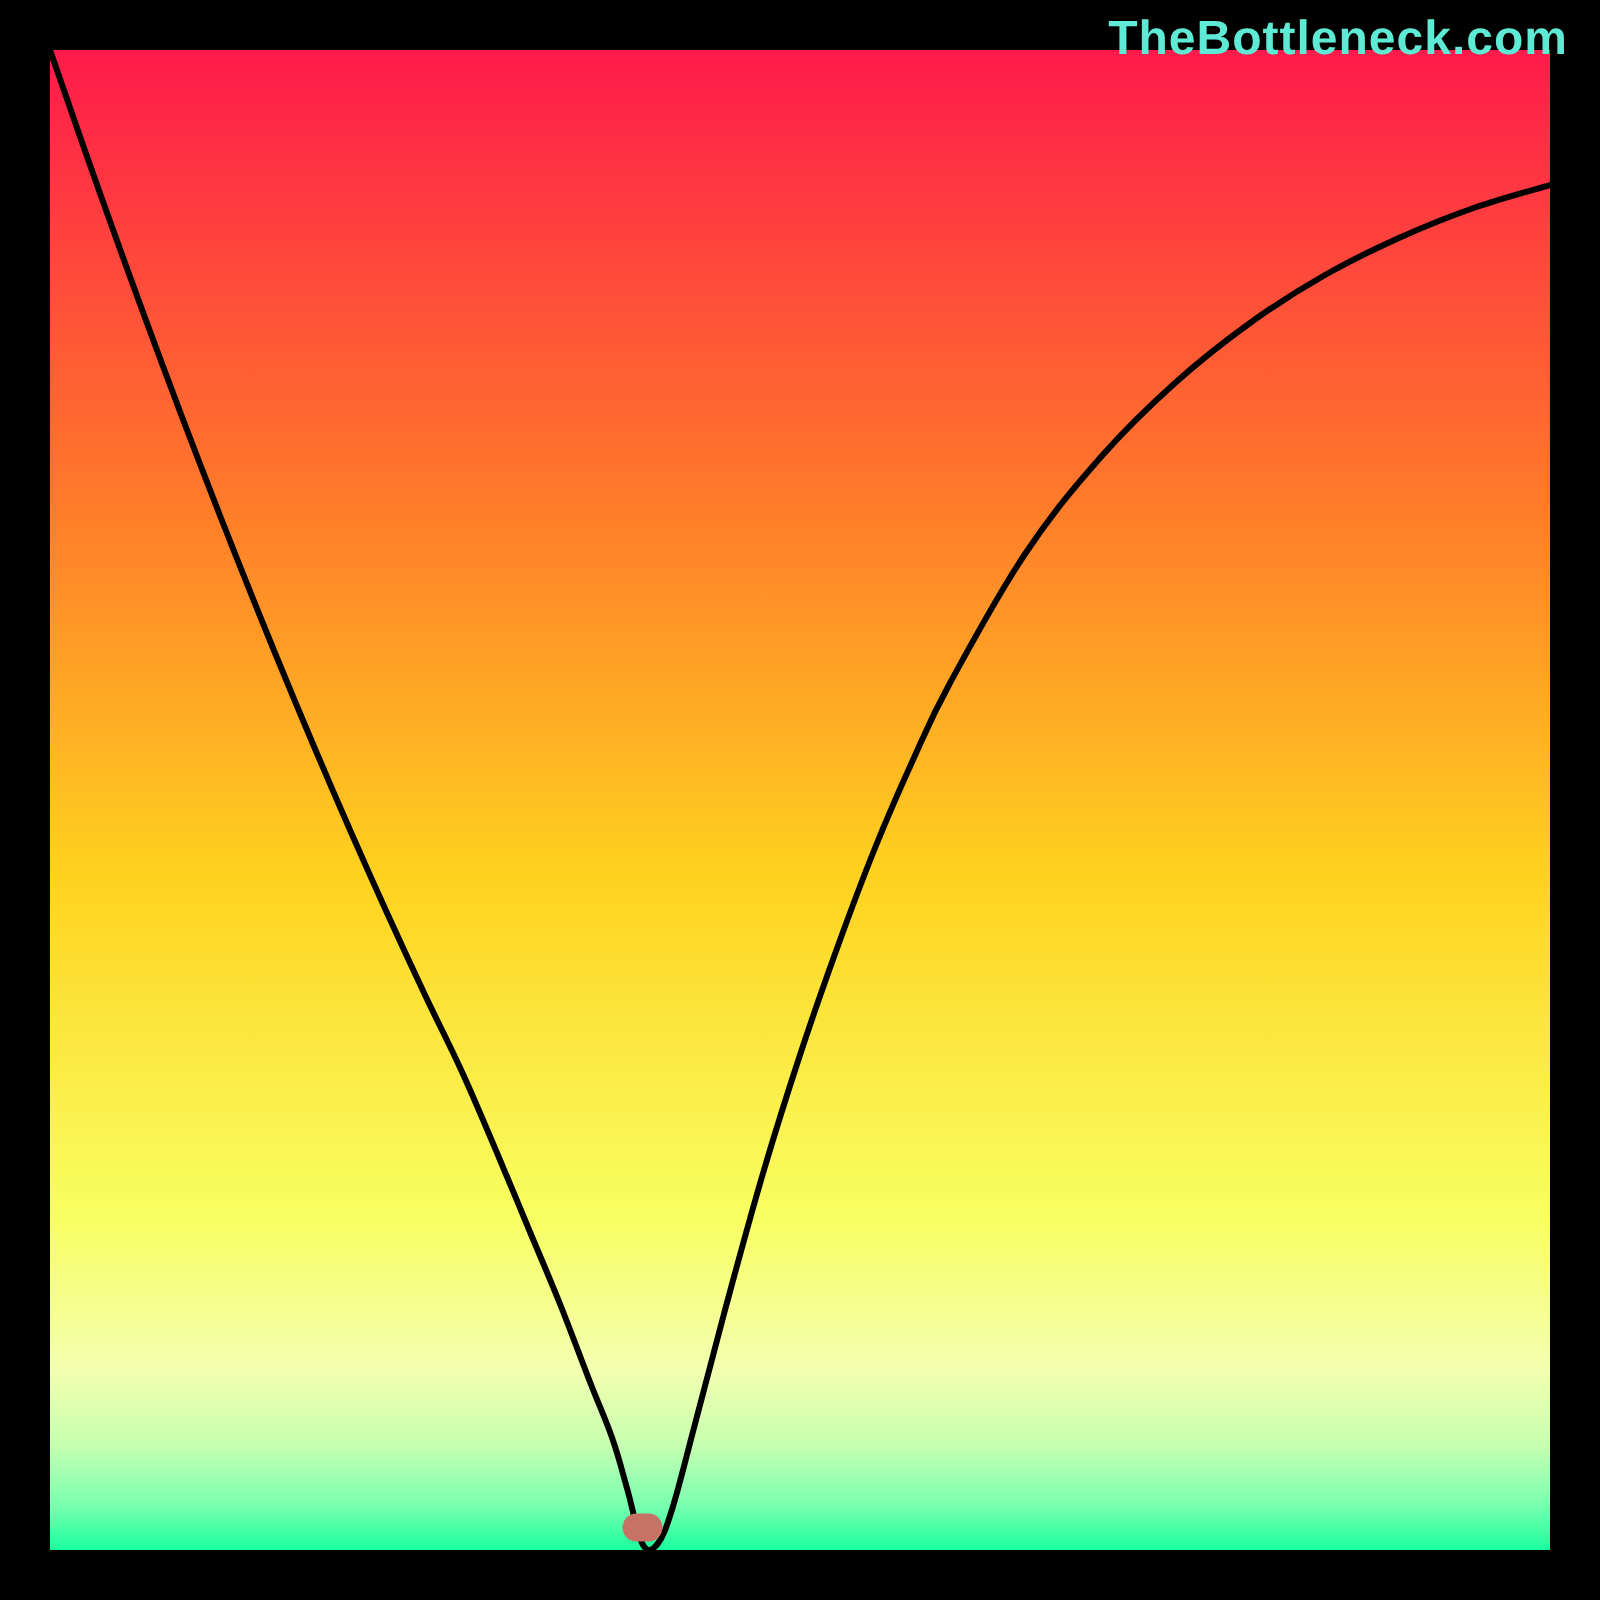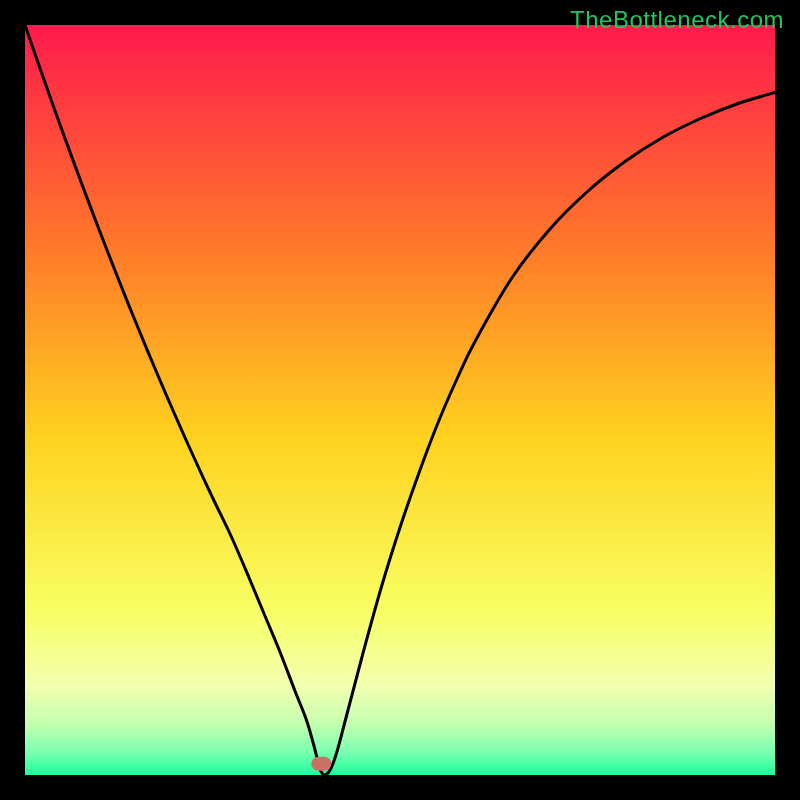--- a/index.html
+++ b/index.html
@@ -14,23 +14,23 @@
   .outer {
     width: 800px;
     height: 800px;
     background: #000;
     position: relative;
   }
   .watermark {
     position: absolute;
     top: 6px;
     right: 16px;
-    color: #22c55e;
+    color: #5eead4;
     font-size: 24px;
-    font-weight: 400;
+    font-weight: 700;
     letter-spacing: 0.5px;
     z-index: 5;
   }
   .plot-wrap {
     position: absolute;
     left: 25px;
     top: 25px;
     width: 750px;
     height: 750px;
   }

